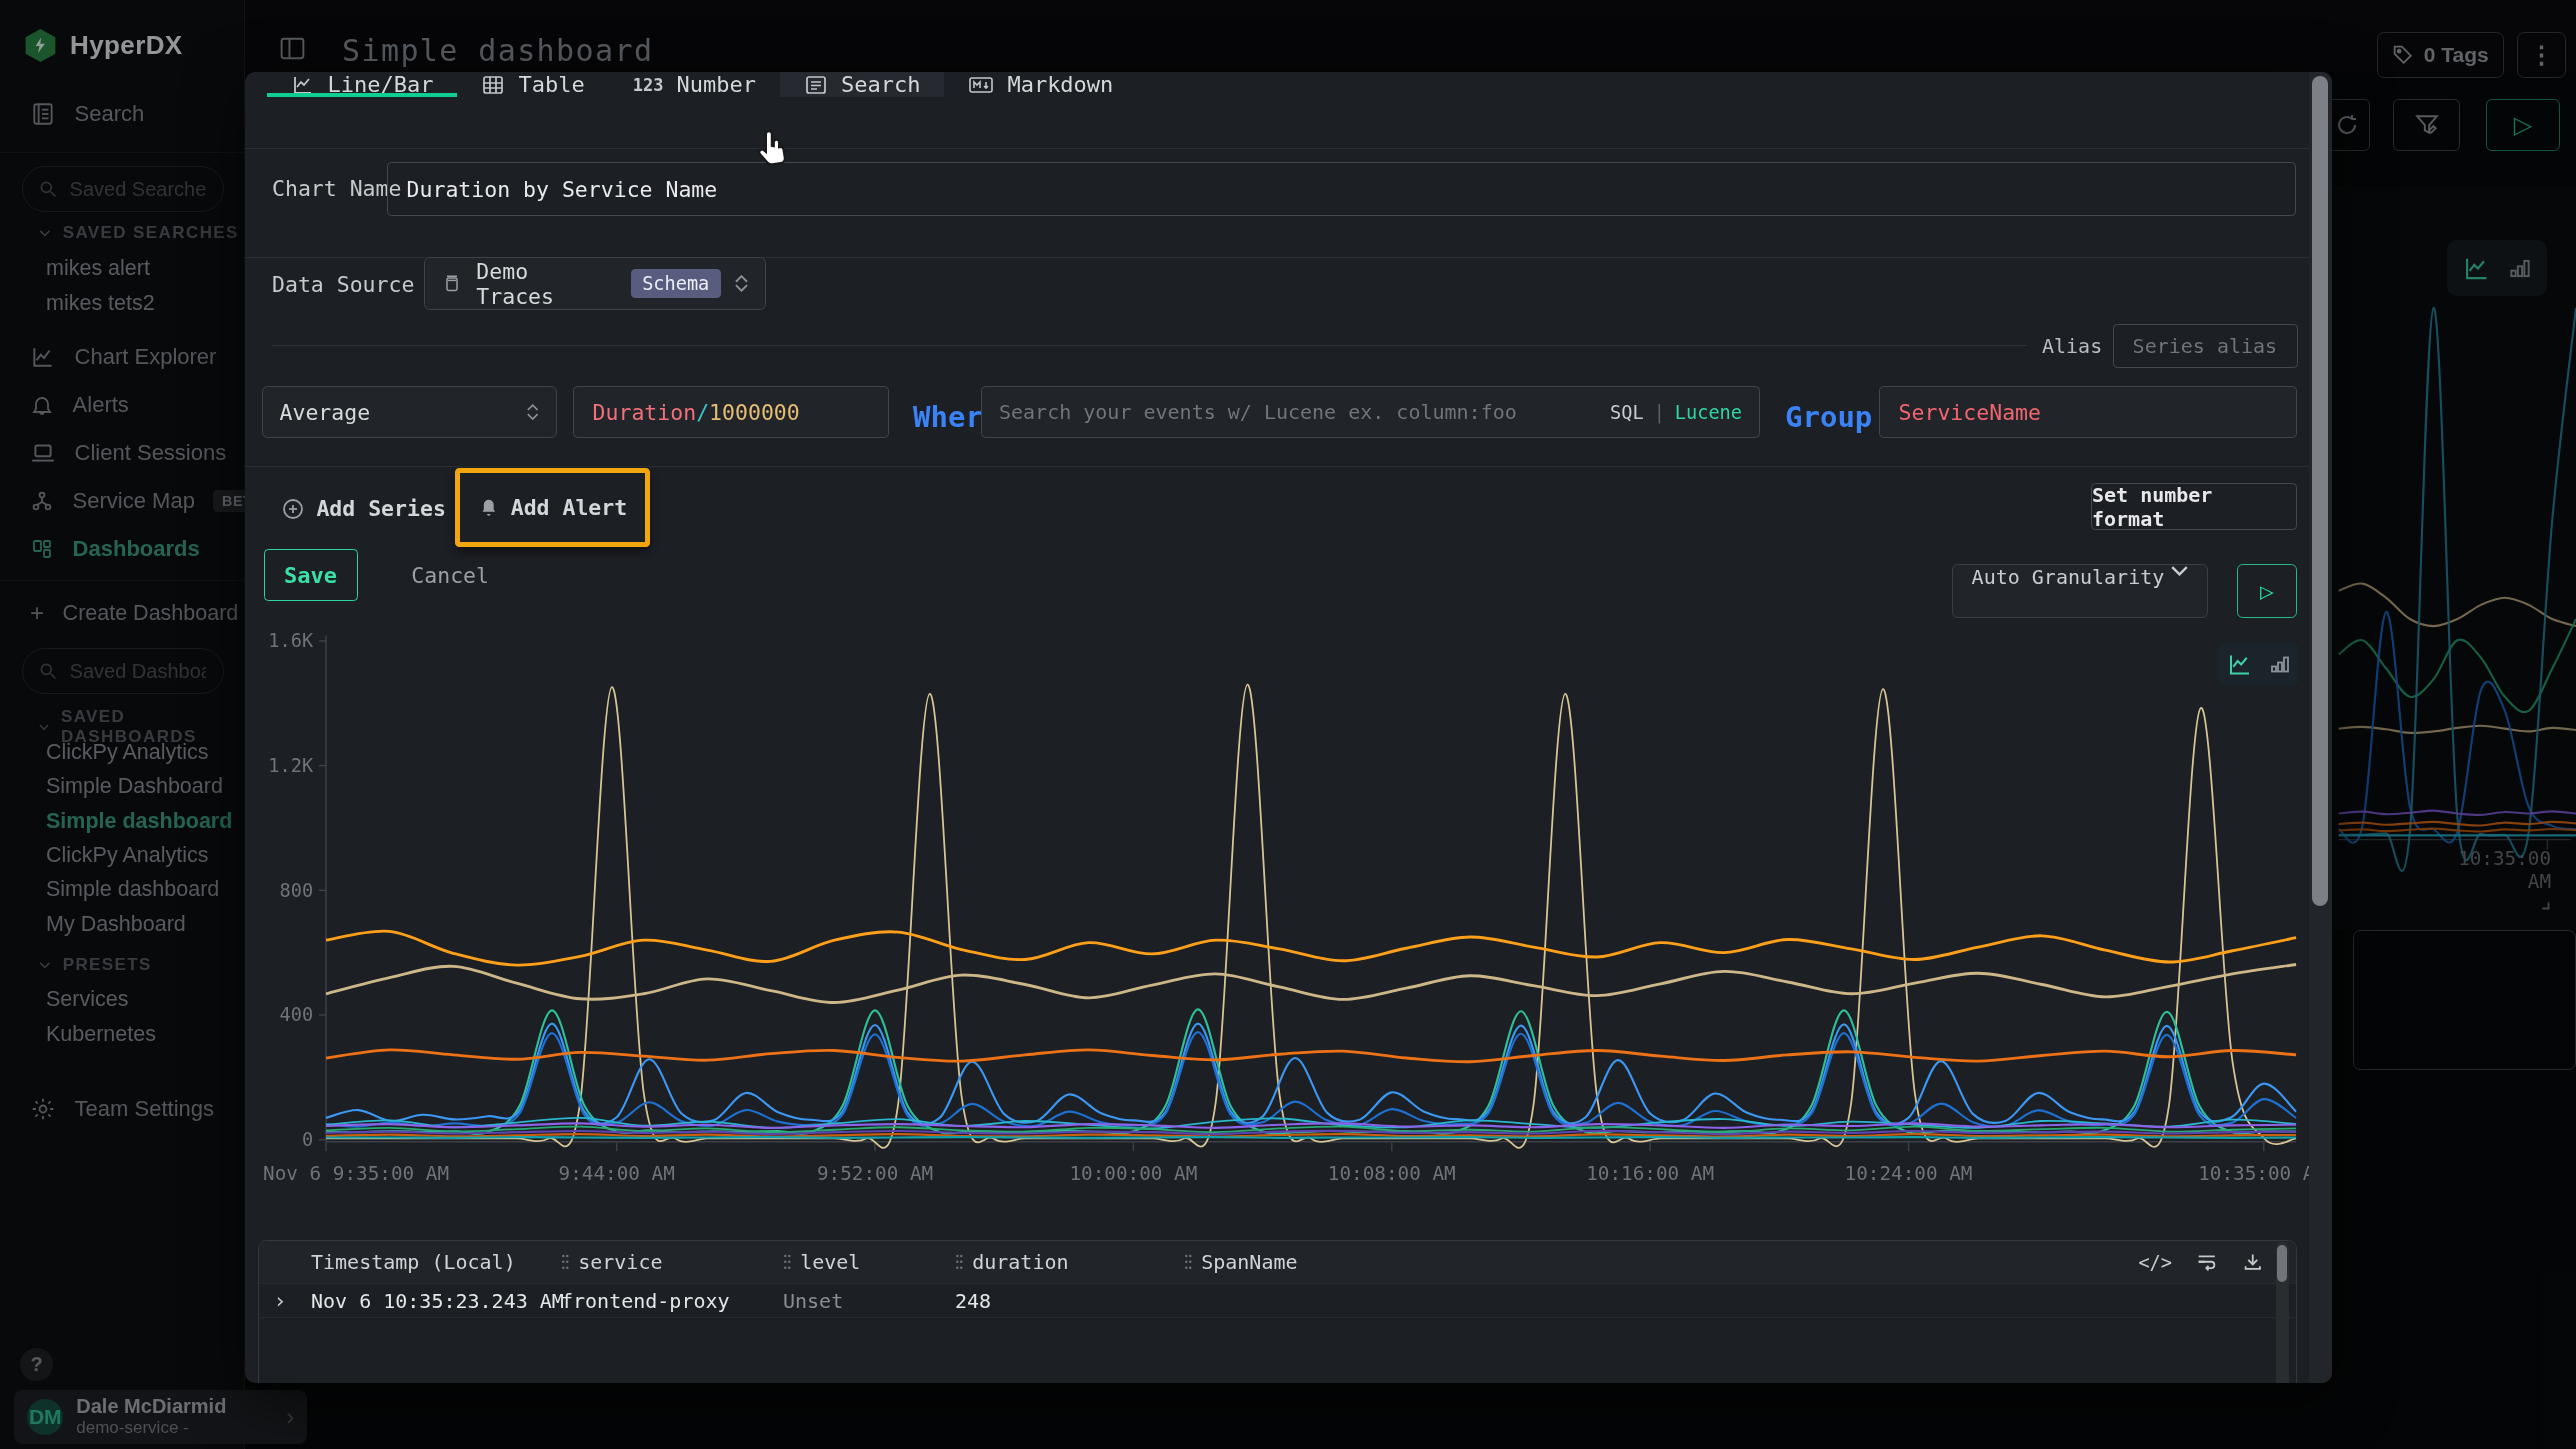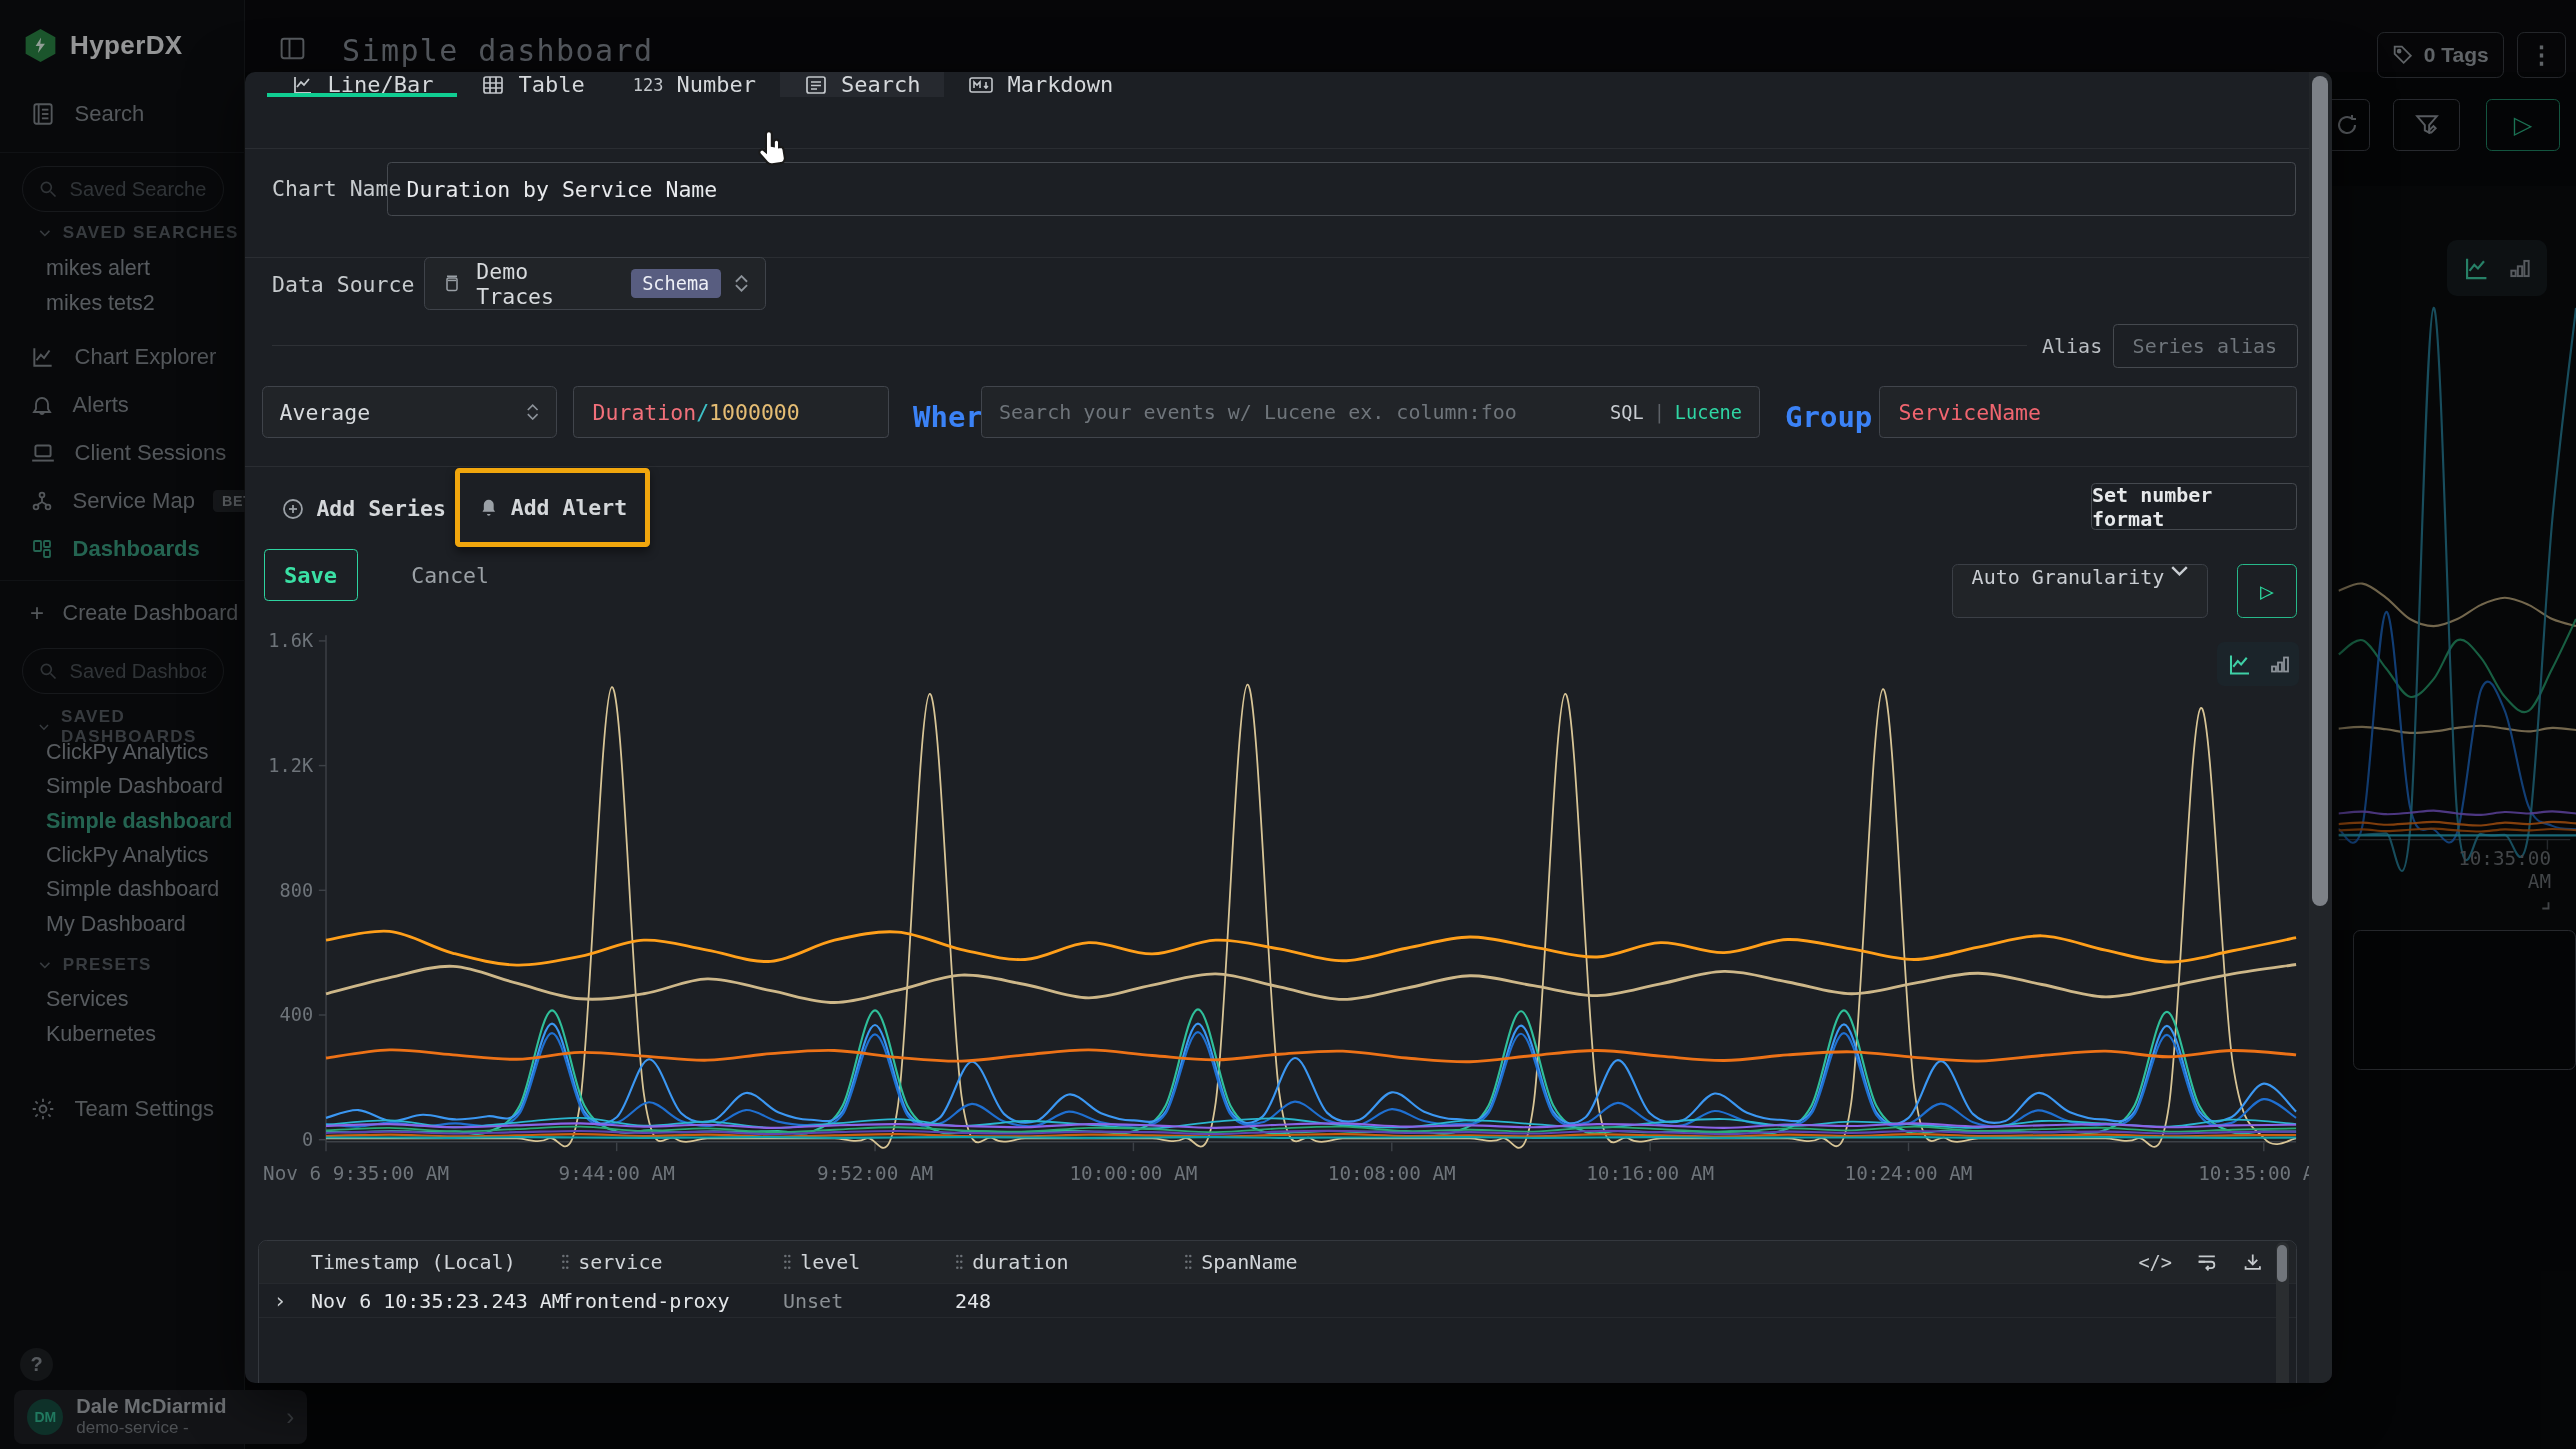--- a/index.html
+++ b/index.html
@@ -27,21 +27,21 @@
 .side-div{position:absolute;left:0;width:245px;height:0.7px;background:#1b1e22}
 .pill-input{position:absolute;left:21.5px;width:202px;height:46px;border:1.4px solid #26292e;border-radius:23px;display:flex;align-items:center;gap:11.4px;padding:0 15.7px;color:#4e545a}
 .pill-input input{background:transparent;border:none;outline:none;color:#9aa0a6;font-size:20px;width:136px;font-family:"Liberation Sans",sans-serif}
 .pill-input input::placeholder{color:#4e545a}
 .side-header{position:absolute;left:37px;display:flex;align-items:center;gap:10px;color:#5a6067;font-size:17px;font-weight:bold;letter-spacing:1.4px}
 .side-sub{position:absolute;left:46px;color:#8d939a;font-size:21.5px;white-space:nowrap}
 .side-sub.active{color:#3aa284;font-weight:bold}
 .beta-badge{background:#26292e;border-radius:4.3px;padding:2.9px 8.6px;font-size:14.3px;font-weight:bold;color:#9aa0a6;letter-spacing:0.7px}
 .help-fab{position:absolute;left:20px;top:1348px;width:33px;height:33px;border-radius:50%;background:#1f2226;color:#8d939a;display:flex;align-items:center;justify-content:center;font-size:20px;font-weight:bold}
 .user-card{position:absolute;left:14.3px;top:1390px;width:293px;height:54px;background:#1f2126;border-radius:8.6px;display:flex;align-items:center;gap:13px;padding:0 13px;z-index:1}
-.avatar{width:36px;height:36px;border-radius:50%;background:#174f43;color:#35c39a;font-weight:bold;font-size:14px;display:flex;align-items:center;justify-content:center}
+.avatar{width:36px;height:36px;border-radius:50%;background:#174f43;color:#35c39a;font-weight:bold;font-size:21px;display:flex;align-items:center;justify-content:center}
 .user-name{font-size:20px;font-weight:bold;color:#aeb3b9;line-height:21.5px}
 .user-org{font-size:17px;color:#7c8187}
 .user-chev{margin-left:auto;color:#5c6167;font-size:24px}
 
 .bg-right{position:absolute;left:2318px;top:186px;width:258px;height:744px;background:#0a0c0d;z-index:1}
 .bg-toggle{position:absolute;left:2447px;top:240px;width:100px;height:56px;background:#151c20;border-radius:10px;display:flex;align-items:center;justify-content:center;gap:14.3px;z-index:1}
 .bg-axis-label{position:absolute;left:2433px;top:847px;width:118px;text-align:right;color:#6b7075;font-size:19.3px;z-index:1}
 .bg-resize{position:absolute;left:2533px;top:893px;color:#6b7075;z-index:1}
 .bg-panel-box{position:absolute;left:2353px;top:930px;width:223px;height:140px;border:1.4px solid #3f434a;border-radius:7.2px;z-index:1}
 .bg-chart-svg{position:absolute;left:2333px;top:272px;z-index:1}
@@ -353,21 +353,21 @@
             <rect x="3" y="4" width="18" height="16" rx="2"></rect>
             <line x1="3" y1="10" x2="21" y2="10"></line>
             <line x1="3" y1="15" x2="21" y2="15"></line>
             <line x1="9" y1="4" x2="9" y2="20"></line>
             <line x1="15" y1="4" x2="15" y2="20"></line>
           </svg>
         </span>
       <span>Table</span>
     </div>
     <div class="tab">
-      <span class="ticon" style="font-size:17px;font-weight:normal">123</span>
+      <span class="ticon" style="font-size:17px;font-weight:bold">123</span>
       <span>Number</span>
     </div>
     <div class="tab hovered">
       <span class="ticon">
           <svg width="24" height="24" viewBox="0 0 24 24" fill="none" stroke="currentColor" stroke-width="1.7">
             <rect x="3" y="4" width="18" height="16" rx="2"></rect>
             <line x1="7" y1="9" x2="17" y2="9"></line>
             <line x1="7" y1="12.5" x2="17" y2="12.5"></line>
             <line x1="7" y1="16" x2="13" y2="16"></line>
           </svg>

